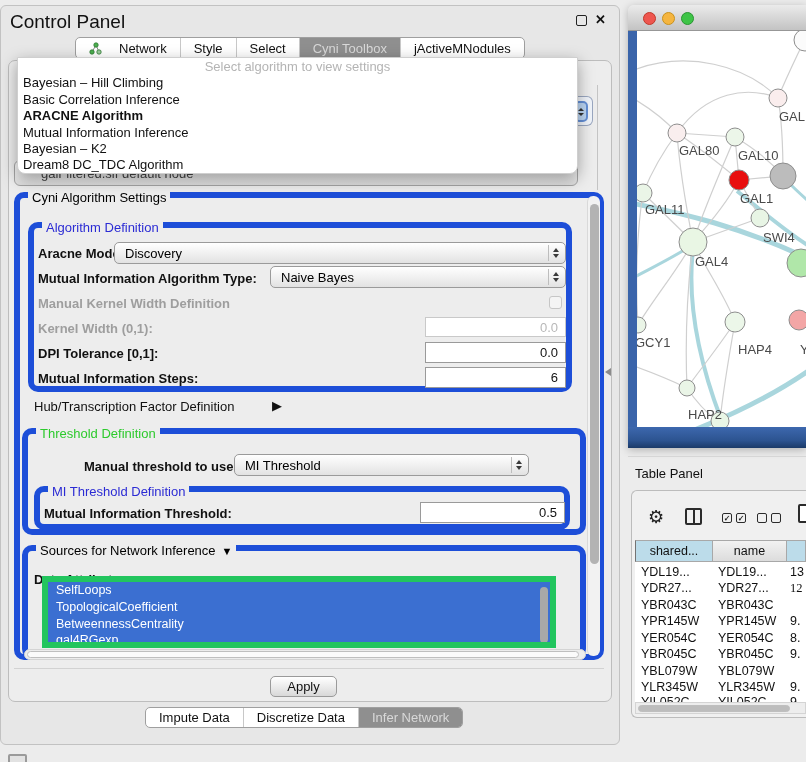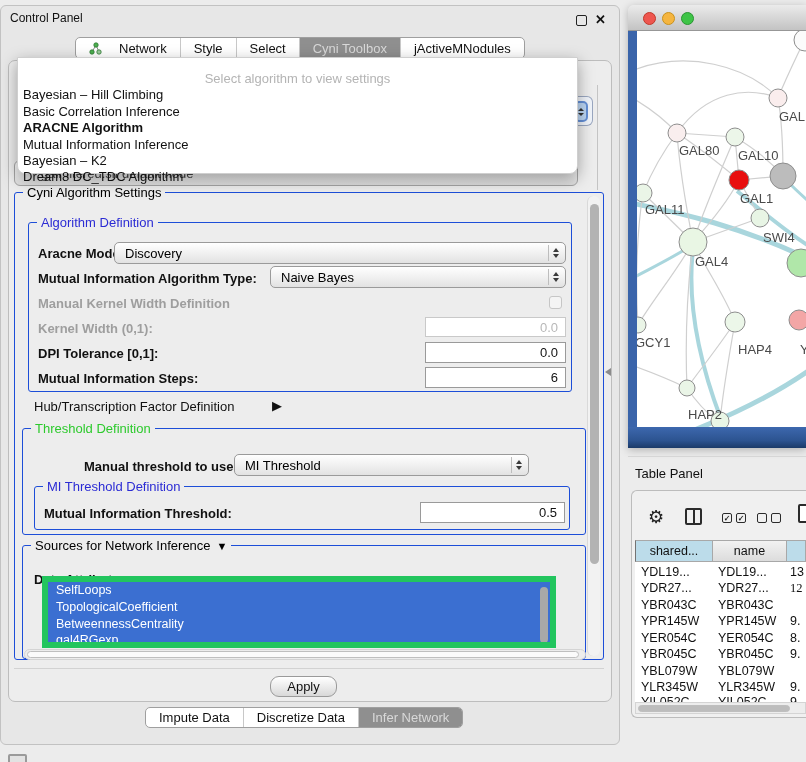--- a/index.html
+++ b/index.html
@@ -7,39 +7,39 @@
   #root { position:relative; width:806px; height:762px; background:#ececec; overflow:hidden; }
   .abs { position:absolute; }
   .lbl { position:absolute; font-size:13px; color:#111; white-space:nowrap; }
   .b { font-weight:bold; }
   .dis { color:#9e9e9e !important; }
 
   
   .win { position:absolute; left:0; top:5px; width:620px; height:740px;
          background:#e7e7e7; border:1px solid #c2c2c2; border-radius:6px; }
   .titlebar { position:absolute; left:0; top:5px; width:620px; height:27px; }
-  .title-text { position:absolute; left:10px; top:6px; font-size:12px; color:#111; }
+  .title-text { position:absolute; left:10px; top:6px; font-size:19px; color:#111; }
   .float-btn { position:absolute; left:576px; top:10px; width:11px; height:11px;
                border:1.5px solid #222; border-radius:2px; background:transparent; }
   .close-btn { position:absolute; left:595px; top:7px; font-size:13px; font-weight:bold; color:#111; }
 
   
   .seg { position:absolute; display:flex; background:#fff; border:1px solid #9f9f9f;
          border-radius:5px; overflow:hidden; font-size:13px; height:22px; }
   .seg > div { padding:0 13px; display:flex; align-items:center; gap:17px;
                border-right:1px solid #c8c8c8; color:#111; cursor:default; }
   .seg > div:last-child { border-right:none; }
   .seg > div.sel { background:#8f8f8f; color:#d9d9d9; }
 
   
   .content { position:absolute; left:8px; top:60px; width:604px; height:642px;
              background:#ededed; border:1px solid #bdbdbd; border-radius:7px; }
 
   
-  .gbox { position:absolute; border:1px solid #1d4ed8; border-radius:3px;padding-left:27px; }
+  .gbox { position:absolute; border:6px solid #1d4ed8; border-radius:10px;padding-left:27px; }
   .gtitle { position:absolute; top:-8px; left:8px; background:#ededed; padding:0 4px;
             font-size:13px; white-space:nowrap; }
   .t-blue { color:#2b2bd4; }
   .t-green { color:#2dca2d; }
 
   
   .combo { position:absolute; border:1px solid #9a9a9a; border-radius:5px;
            background:linear-gradient(#ffffff,#e2e2e2); font-size:13px; }
   .combo .val { position:absolute; left:10px; top:50%; transform:translateY(-50%); white-space:nowrap; }
   .combo .spin { position:absolute; right:2px; top:2px; bottom:2px; width:15px;
@@ -55,21 +55,21 @@
   .field.dis { border-color:#c9c9c9; color:#b8b8b8 !important; }
 
   .checkbox { position:absolute; width:13px; height:13px; border:1px solid #c6c6c6;
               background:#f4f4f4; border-radius:3px; }
 
   
   .popup { position:absolute; left:17px; top:57px; width:561px; height:117px; background:#fff;
            border:1px solid #cfcfcf; border-radius:0 0 8px 8px;
            box-shadow:0 5px 16px rgba(0,0,0,0.35); z-index:50; padding-top:1px; }
   .popup .row { height:16.4px; line-height:16.4px; font-size:13px; padding-left:5px; color:#111; white-space:nowrap; }
-  .popup .ph { text-align:center; color:#b4b4b4; padding-left:0;margin-top:12px; }
+  .popup .ph { text-align:center; color:#b4b4b4; padding-left:0; }
 
   
   .listbox { position:absolute; background:#fff; border:6px solid #22c55e; overflow:hidden; }
   .listbox .item { height:16.8px; line-height:16.8px; font-size:12.5px; padding-left:8px;
                    background:#3b6fd1; color:#fff; white-space:nowrap; }
 
   
   .vtrack { position:absolute; background:#f2f2f2; border-left:1px solid #d9d9d9; border-radius:6px; }
   .vthumb { position:absolute; background:#b3b3b3; border-radius:5px; }
   .htrack { position:absolute; background:#ededed; border:1px solid #d4d4d4; border-radius:6px; }
@@ -250,21 +250,21 @@
     <div class="item">gal4RGexp</div>
     <div class="vthumb" style="right:2px; top:5px; width:8px; height:56px; background:#a8a8a8;"></div>
   </div>
 
   <div class="htrack" style="left:24px; top:649px; width:562px; height:11px;">
     <div class="hthumb" style="left:2px; top:1px; width:552px; height:7px;"></div>
   </div>
 
   <div class="abs" style="left:14px; top:668px; width:590px; height:1px; background:#d2d2d2;"></div>
 
-  <div class="btn" style="left:270px; top:676px; width:67px; height:21px;border-radius:9px;">
+  <div class="btn" style="left:270px; top:676px; width:67px; height:21px;">
     <span>Apply</span>
   </div>
 
   <div class="seg" style="left:145px; top:707px; height:21px;">
     <div>
         <span>Impute Data</span>
       </div>
     <div>
         <span>Discretize Data</span>
       </div>

